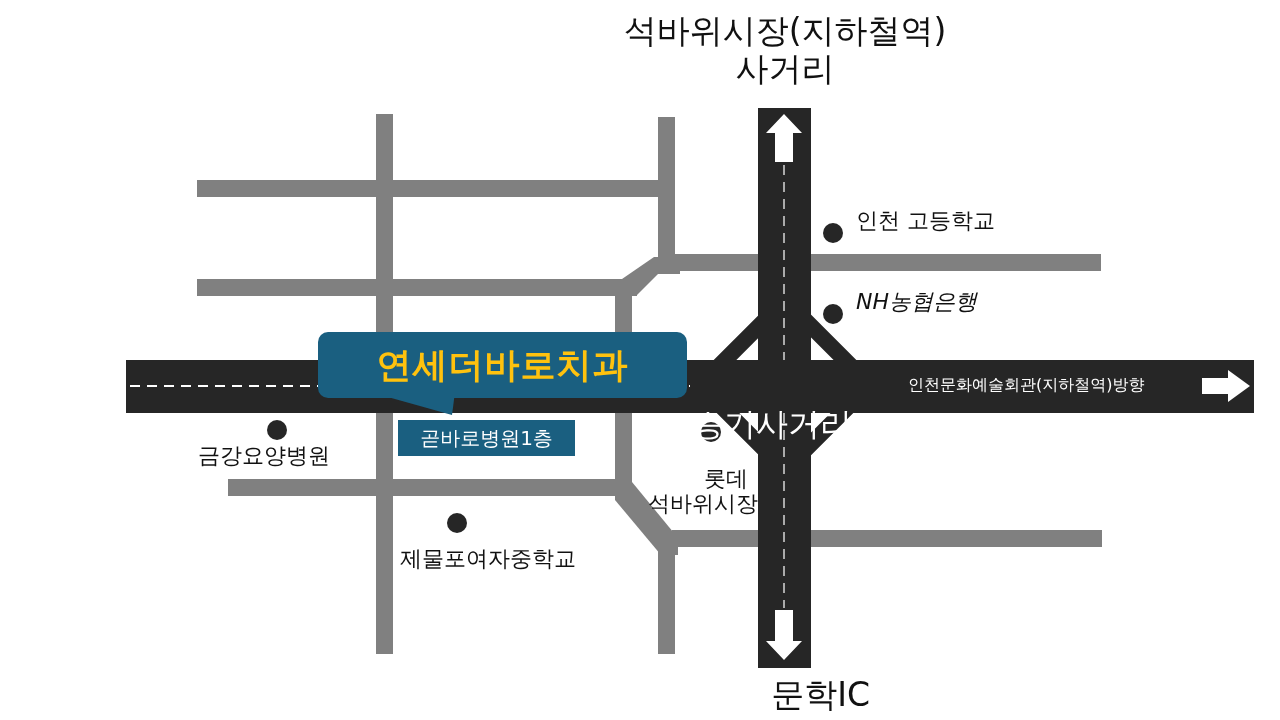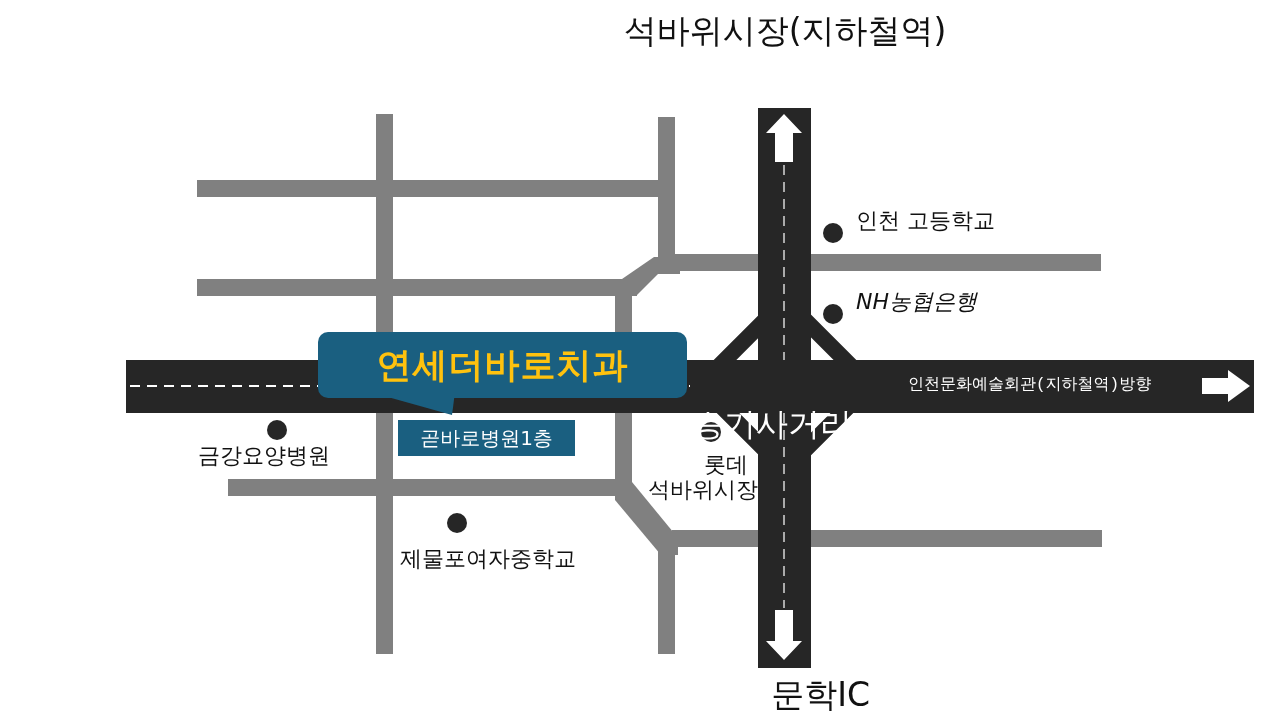--- a/index.html
+++ b/index.html
@@ -3,21 +3,21 @@
 <meta charset="utf-8">
 <style>
   html, body { margin:0; padding:0; background:#ffffff; }
   body { width:1280px; height:720px; overflow:hidden; position:relative;
          font-family:"DejaVu Sans", "Liberation Sans", sans-serif; }
   svg { position:absolute; left:0; top:0; }
   .lbl { position:absolute; color:#111111; white-space:nowrap; line-height:1.15;text-align:right; }
   .big { font-size:33px; text-align:center; }
   .poi { font-size:22px; }
   .cross { font-size:32px; color:#ffffff; }
-  .dir { font-size:16px; color:#ffffff;font-family:Liberation Mono, monospace; }
+  .dir { font-size:16px; color:#ffffff; }
   .callout { position:absolute; left:318px; top:332px; width:369px; height:66px;
              background:#1a5f80; border-radius:10px; }
   .callout-text { position:absolute; left:0; top:0; width:100%; height:100%;
                   display:flex; align-items:center; justify-content:center;
                   font-size:35px; font-weight:bold; color:#ffc20e; letter-spacing:1px; }
   .sub { position:absolute; left:398px; top:420px; width:177px; height:36px;
          background:#1a5f80; color:#ffffff; font-size:20px; font-weight:normal;
          display:flex; align-items:center; justify-content:center; }
 </style>
 </head>
@@ -57,31 +57,32 @@
   <circle cx="833" cy="314" r="10" fill="#262626"></circle>
   <circle cx="277" cy="430" r="10" fill="#262626"></circle>
   <circle cx="711" cy="432" r="10" fill="#262626"></circle>
   <circle cx="457" cy="523" r="10" fill="#262626"></circle>
 
   <polygon points="370,392 455,392 452,415" fill="#1a5f80"></polygon>
 </svg>
 
 <div class="lbl big" style="left:590px; top:12px; width:390px;">
   <div>석바위시장(지하철역)</div>
+  <div>사거리</div>
 </div>
 <div class="lbl big" style="left:700px; top:676px; width:170px;text-align:right;">문학IC</div>
 <div class="lbl dir" style="left:908px; top:376px;">인천문화예술회관(지하철역)방향</div>
 
 <div class="lbl cross" style="left:692px; top:366px;margin-top:40px;">승기사거리</div>
 
 <div class="callout">
   <div class="callout-text">연세더바로치과</div>
 </div>
 <div class="sub">곧바로병원1층</div>
 
 <div class="lbl poi" style="left:856px; top:208px;">인천 고등학교</div>
 <div class="lbl poi" style="left:856px; top:289px;font-style:italic;">NH농협은행</div>
 <div class="lbl poi" style="left:198px; top:443px;">금강요양병원</div>
-<div class="lbl poi" style="left:648px; top:452px; text-align:right; width:100px;">
+<div class="lbl poi" style="left:648px; top:468px; text-align:right; width:100px;font-family:Liberation Mono, monospace;">
   <div>롯데</div>
   <div>석바위시장</div>
 </div>
 <div class="lbl poi" style="left:400px; top:546px;">제물포여자중학교</div>
 
 </body></html>

